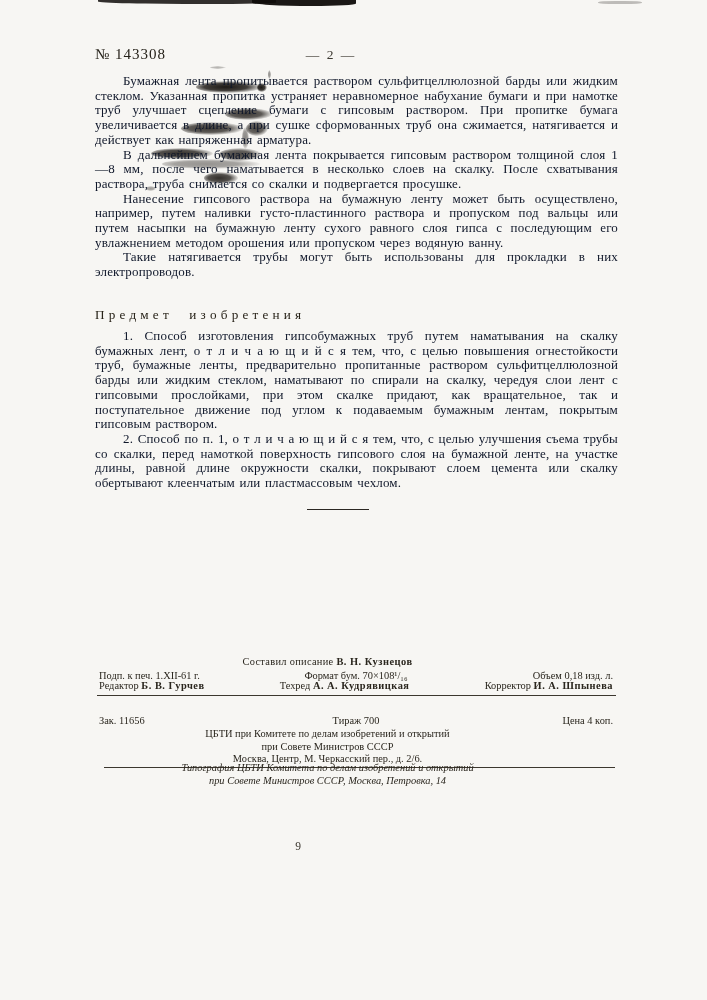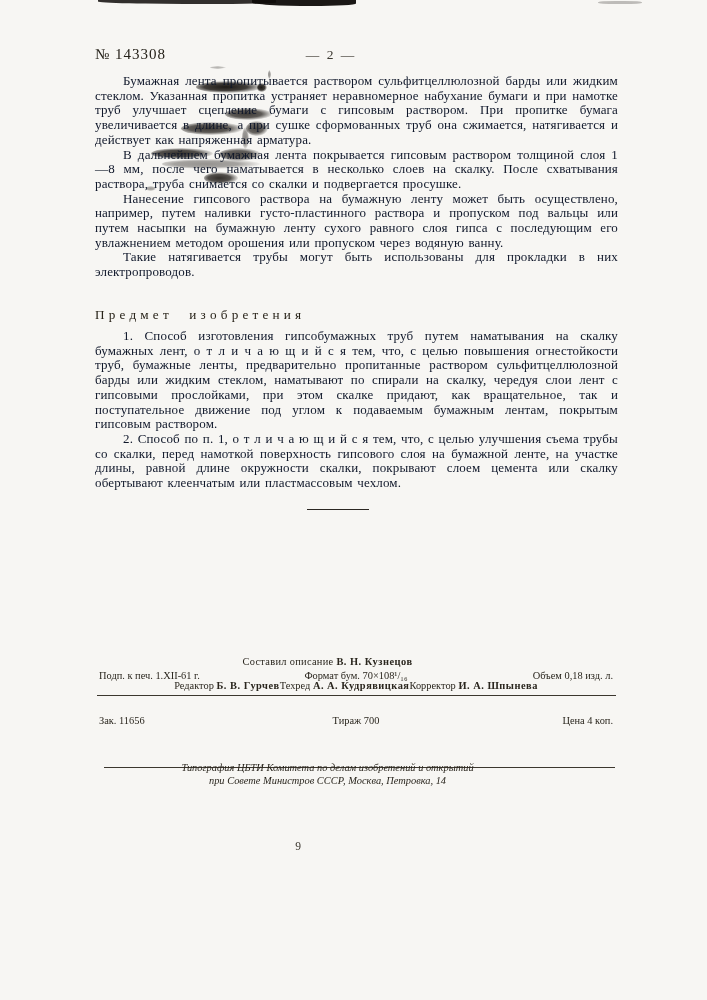--- a/index.html
+++ b/index.html
@@ -47,21 +47,21 @@
   }
   
   .f-center{
     position:absolute; left:60px; width:535px; text-align:center;
     font-size:10.4px; color:#2a261e;
   }
   .compiled{top:656px; letter-spacing:.3px;}
   .compiled b, .credit b{font-weight:bold; letter-spacing:.5px;}
   .credits{
     position:absolute; left:99px; top:680px; width:514px;
-    display:flex; justify-content:center;
+    display:flex; justify-content:space-between;
     font-size:10.4px; color:#2a261e;
   }
   .rule{position:absolute; height:0; border-top:1px solid #3c372e;}
   .rule1{left:97px; top:695px; width:519px;}
   .rule2{left:104px; top:767px; width:511px;}
   .prow{
     position:absolute; left:99px; width:514px;
     display:grid; grid-template-columns:168px 1fr 168px;
     font-size:10.4px; color:#2a261e;
   }
@@ -163,20 +163,25 @@
     <span class="pl">Подп. к печ. 1.XII-61 г.</span>
     <span class="pc">Формат бум. 70×108¹/₁₆</span>
     <span class="pr">Объем 0,18 изд. л.</span>
   </div>
   <div class="prow prow2">
     <span class="pl">Зак. 11656</span>
     <span class="pc">Тираж 700</span>
     <span class="pr">Цена 4 коп.</span>
   </div>
 
+  <div class="f-center pubs">
+    <div>ЦБТИ при Комитете по делам изобретений и открытий</div>
+    <div>при Совете Министров СССР</div>
+    <div>Москва, Центр, М. Черкасский пер., д. 2/6.</div>
+  </div>
 
   <div class="rule rule2"></div>
 
   <div class="f-center typo">
     <div>Типография ЦБТИ Комитета по делам изобретений и открытий</div>
     <div>при Совете Министров СССР, Москва, Петровка, 14</div>
   </div>
 
   <div class="pgnum">9</div>
 

